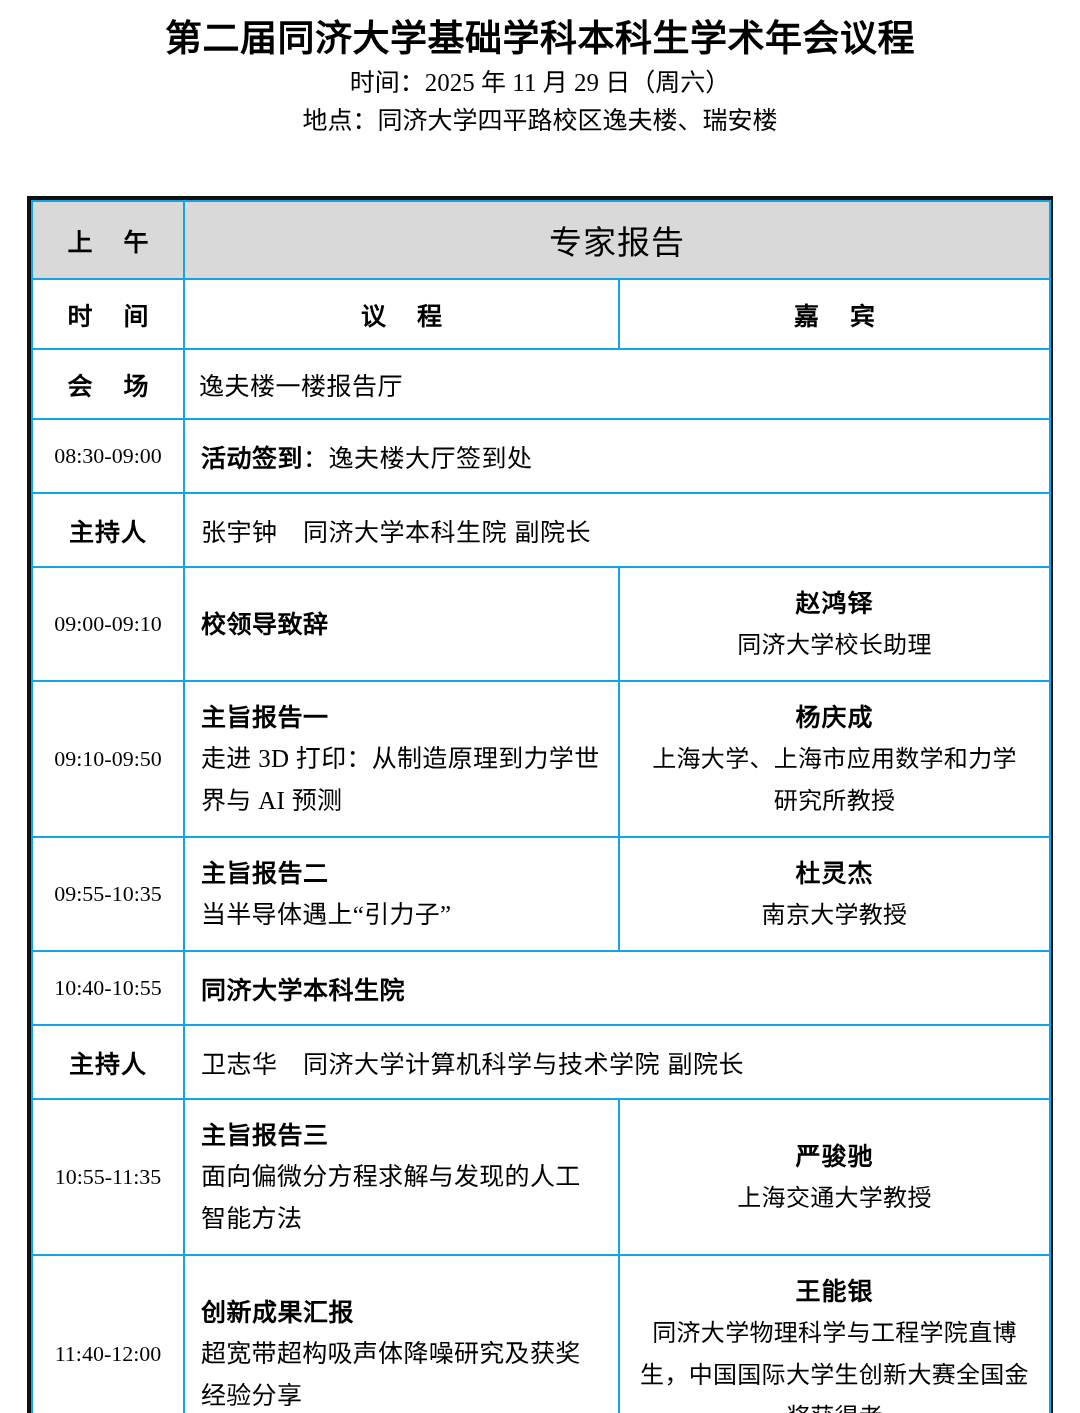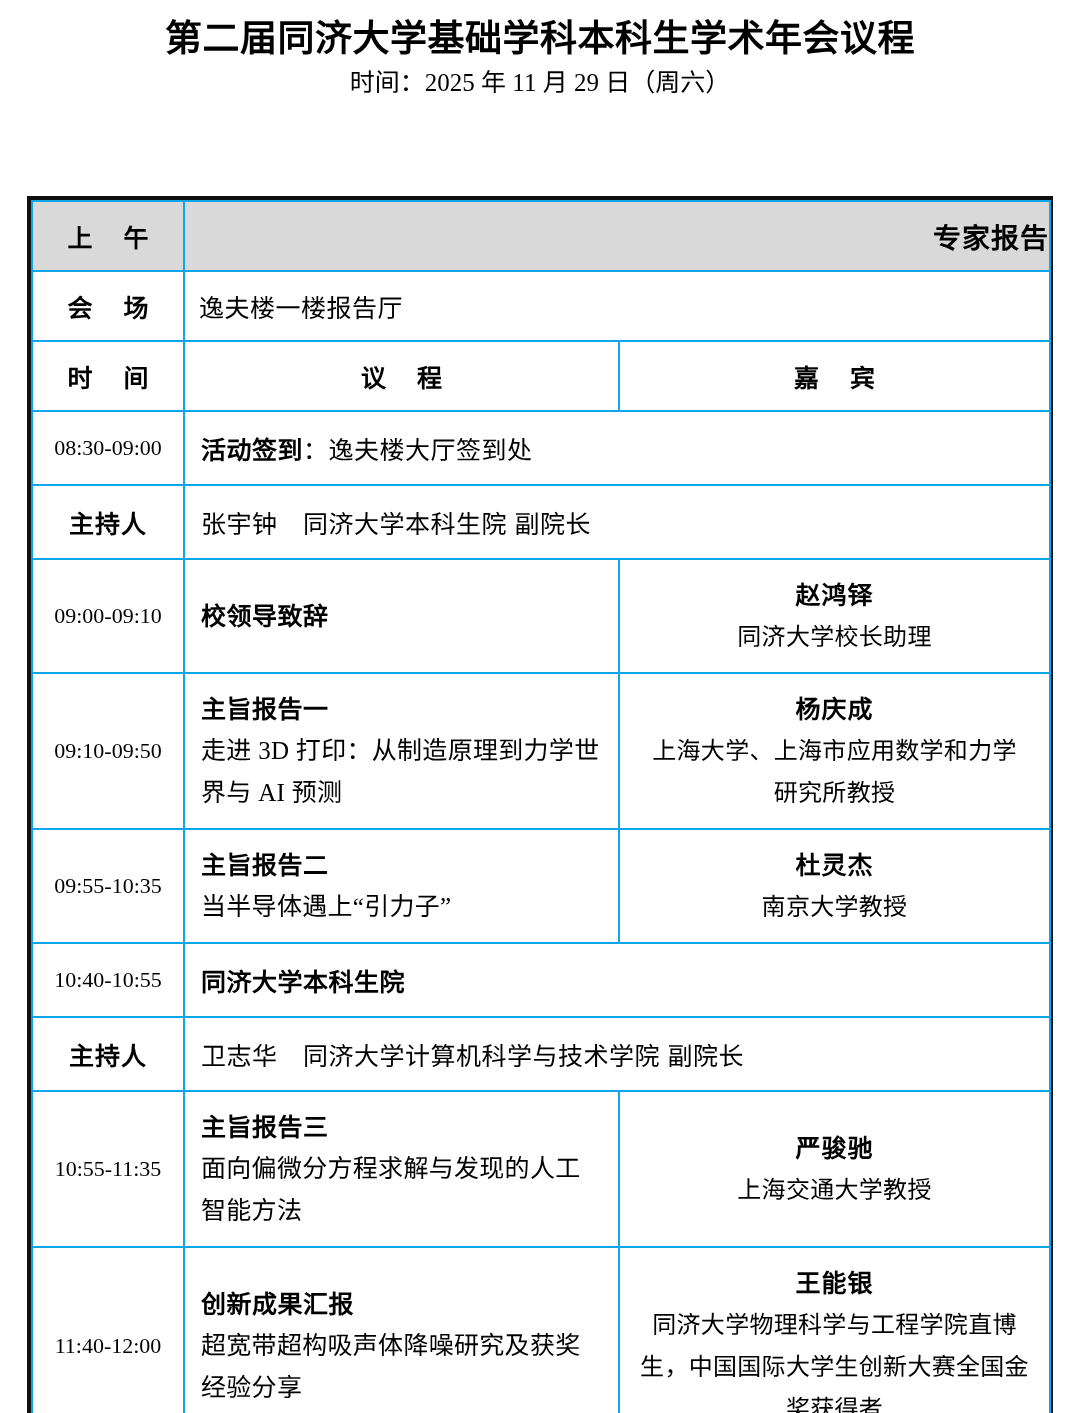--- a/index.html
+++ b/index.html
@@ -83,23 +83,23 @@
     font-family: "Liberation Sans", "DejaVu Sans", sans-serif;
     font-weight: bold;
     font-size: 25px;
     text-align: center;
     letter-spacing: 12px;
     text-indent: 12px;
     padding: 14px 0;
   }
   .band-title {
     font-family: "Liberation Sans", "DejaVu Sans", sans-serif;
-    font-weight: bold;
-    font-size: 28px;
-    text-align: right;
+    font-weight: normal;
+    font-size: 33px;
+    text-align: center;
     letter-spacing: 1px;
     padding: 14px 0;
   }
 
   
   .lbl-spaced {
     font-family: "Liberation Sans", "DejaVu Sans", sans-serif;
     font-weight: bold;
     font-size: 25px;
     text-align: center;
@@ -201,20 +201,21 @@
   }
 </style>
 </head>
 <body>
 
 <div class="page">
 
   <div class="header">
     <div class="doc-title">第二届同济大学基础学科本科生学术年会议程</div>
     <div class="doc-subline first">时间：2025 年 11 月 29 日（周六）</div>
+    <div class="doc-subline">地点：同济大学四平路校区逸夫楼、瑞安楼</div>
   </div>
 
   <div class="tbl-wrap">
     <table class="agenda">
       <colgroup>
         <col class="c-time">
         <col class="c-agenda">
         <col class="c-guest">
       </colgroup>
       <tbody id="tbody-root">
@@ -223,36 +224,36 @@
           <td>
             <div class="band-label">上 午</div>
           </td>
           <td colspan="2">
             <div class="band-title">专家报告</div>
           </td>
         </tr>
 
         <tr>
           <td>
+            <div class="colhead">时 间</div>
+          </td>
+          <td>
+            <div class="colhead">议 程</div>
+          </td>
+          <td>
+            <div class="colhead">嘉 宾</div>
+          </td>
+        </tr>
+
+        <tr>
+          <td>
             <div class="lbl-spaced">会 场</div>
           </td>
           <td colspan="2">
             <div class="venue">逸夫楼一楼报告厅</div>
-          </td>
-        </tr>
-
-        <tr>
-          <td>
-            <div class="colhead">时 间</div>
-          </td>
-          <td>
-            <div class="colhead">议 程</div>
-          </td>
-          <td>
-            <div class="colhead">嘉 宾</div>
           </td>
         </tr>
 
         <tr>
             <td>
               <div class="time">08:30-09:00</div>
             </td>
             <td colspan="2">
               <div class="plain-strong"><span>活动签到</span><span class="normal" style="font-family: &quot;Liberation Serif&quot;, &quot;DejaVu Serif&quot;, serif; font-weight: normal;">：逸夫楼大厅签到处</span></div>
             </td>

